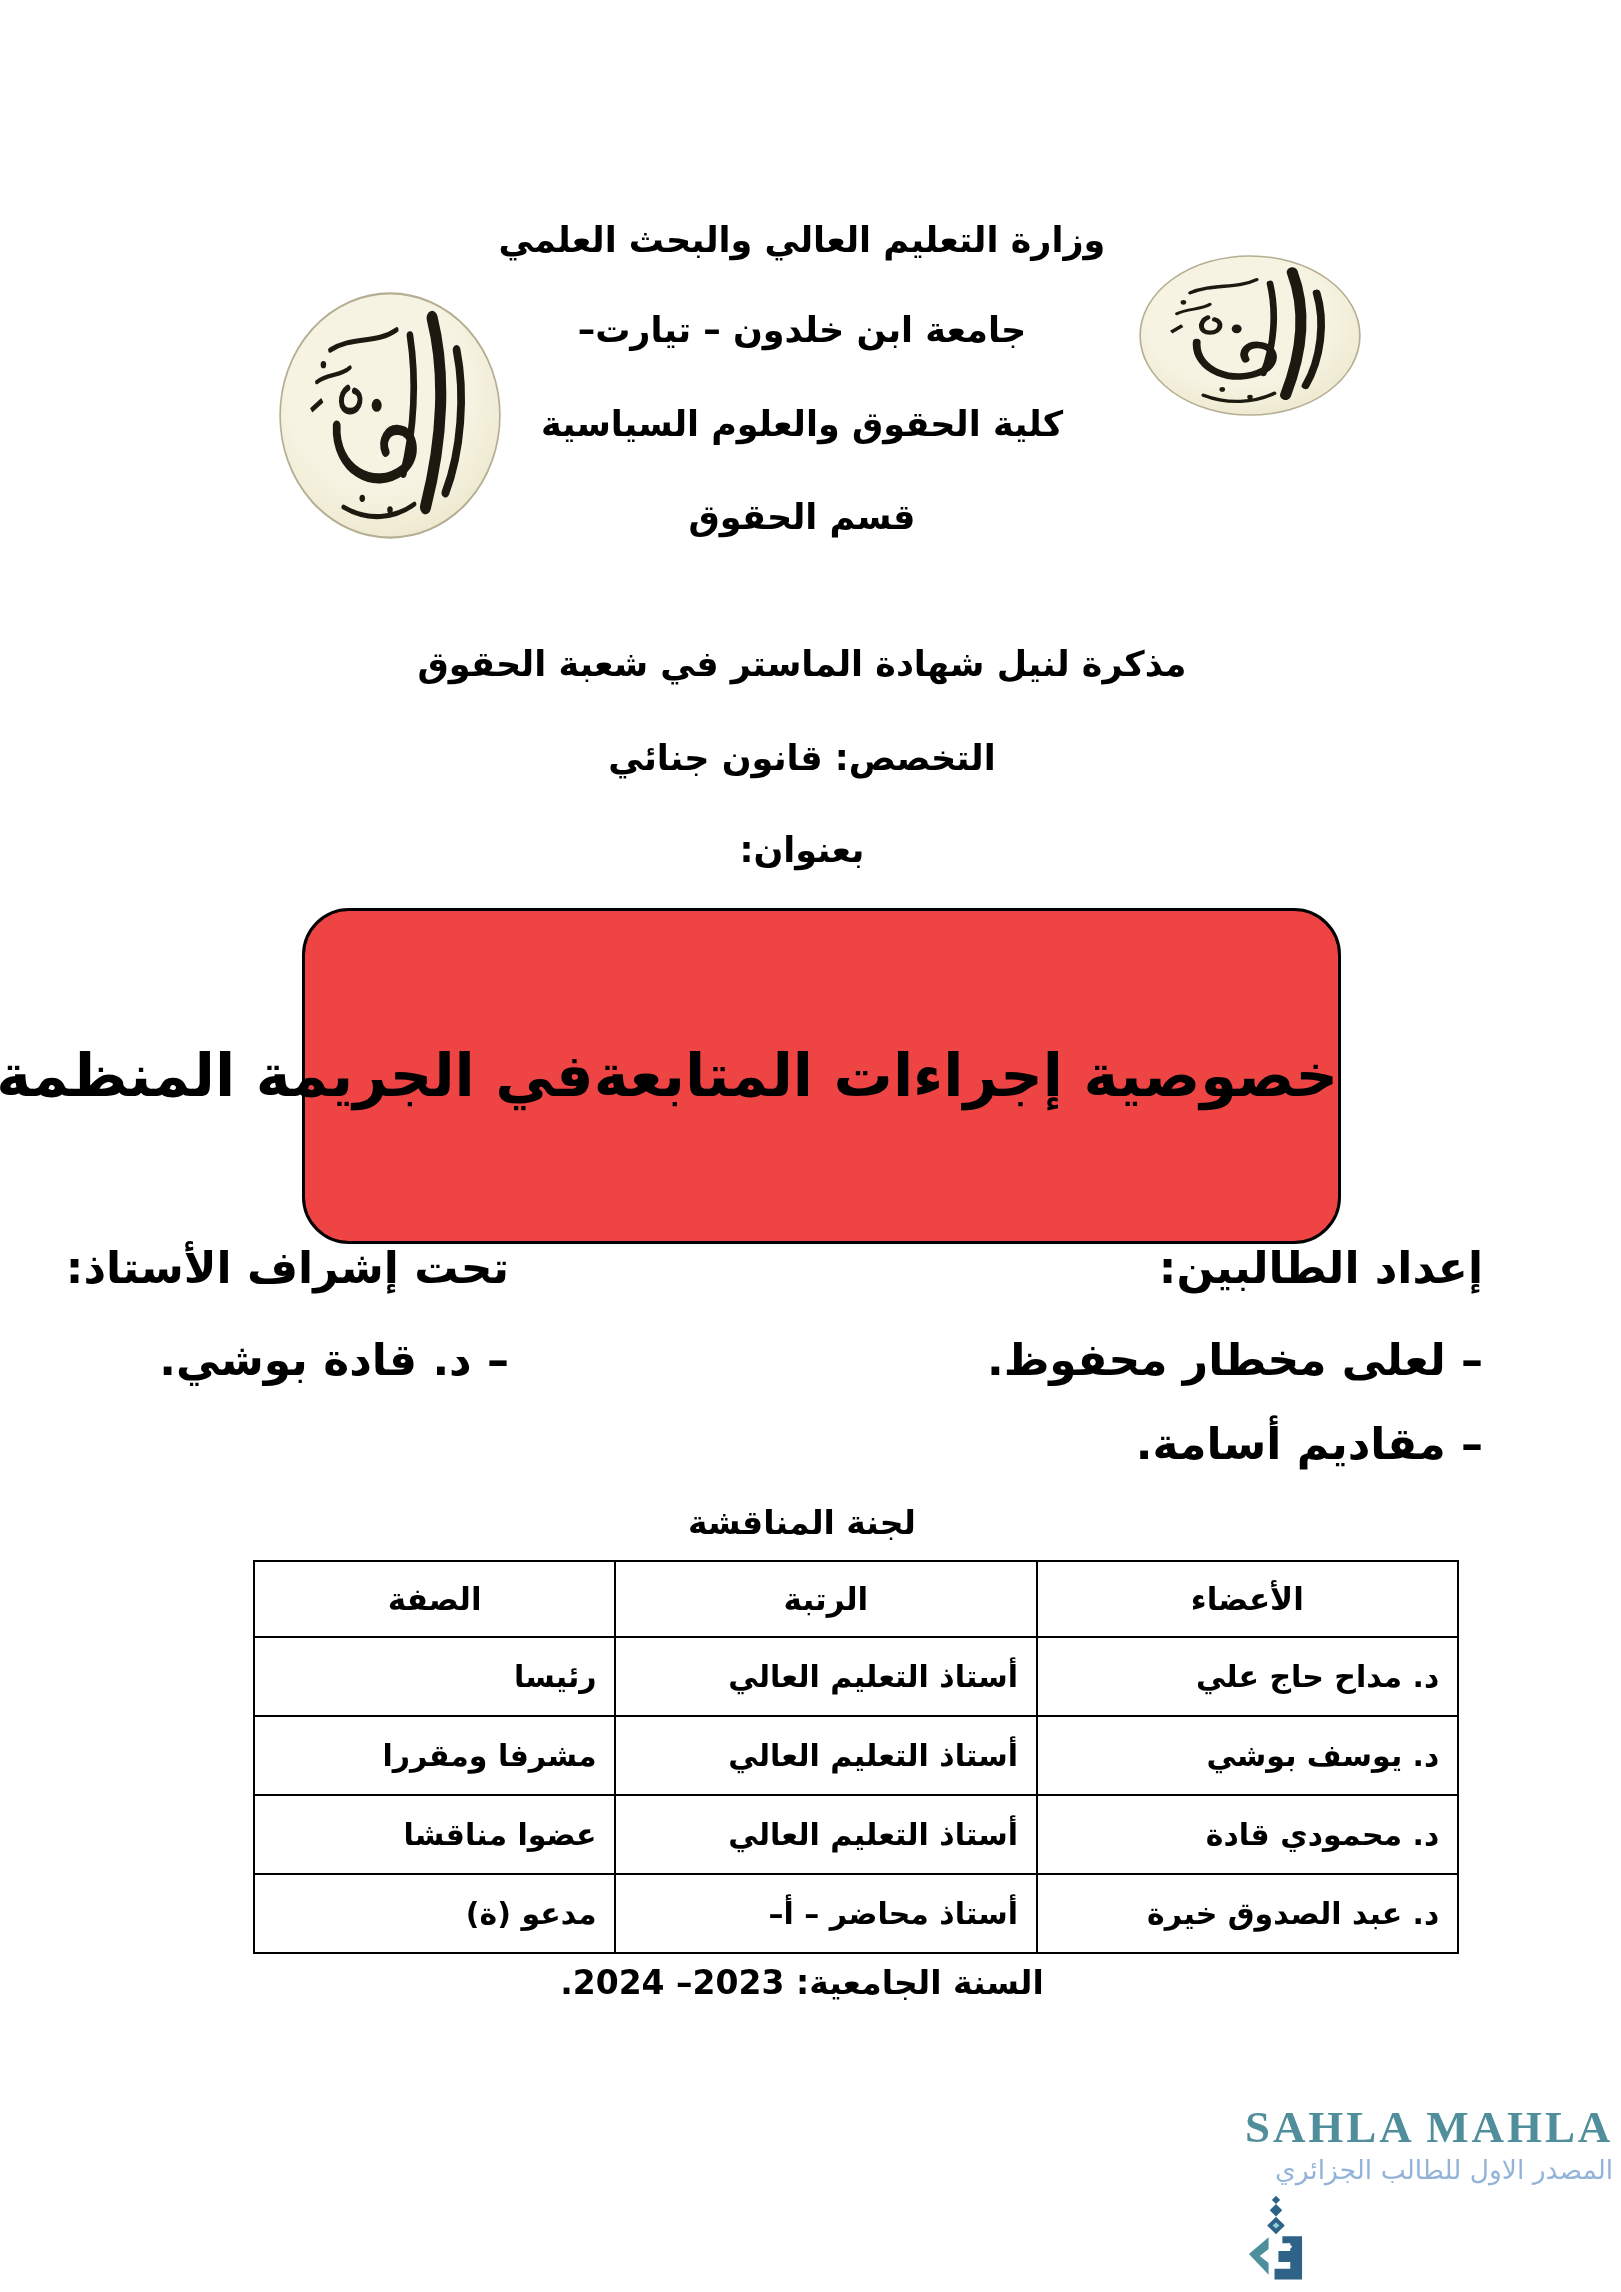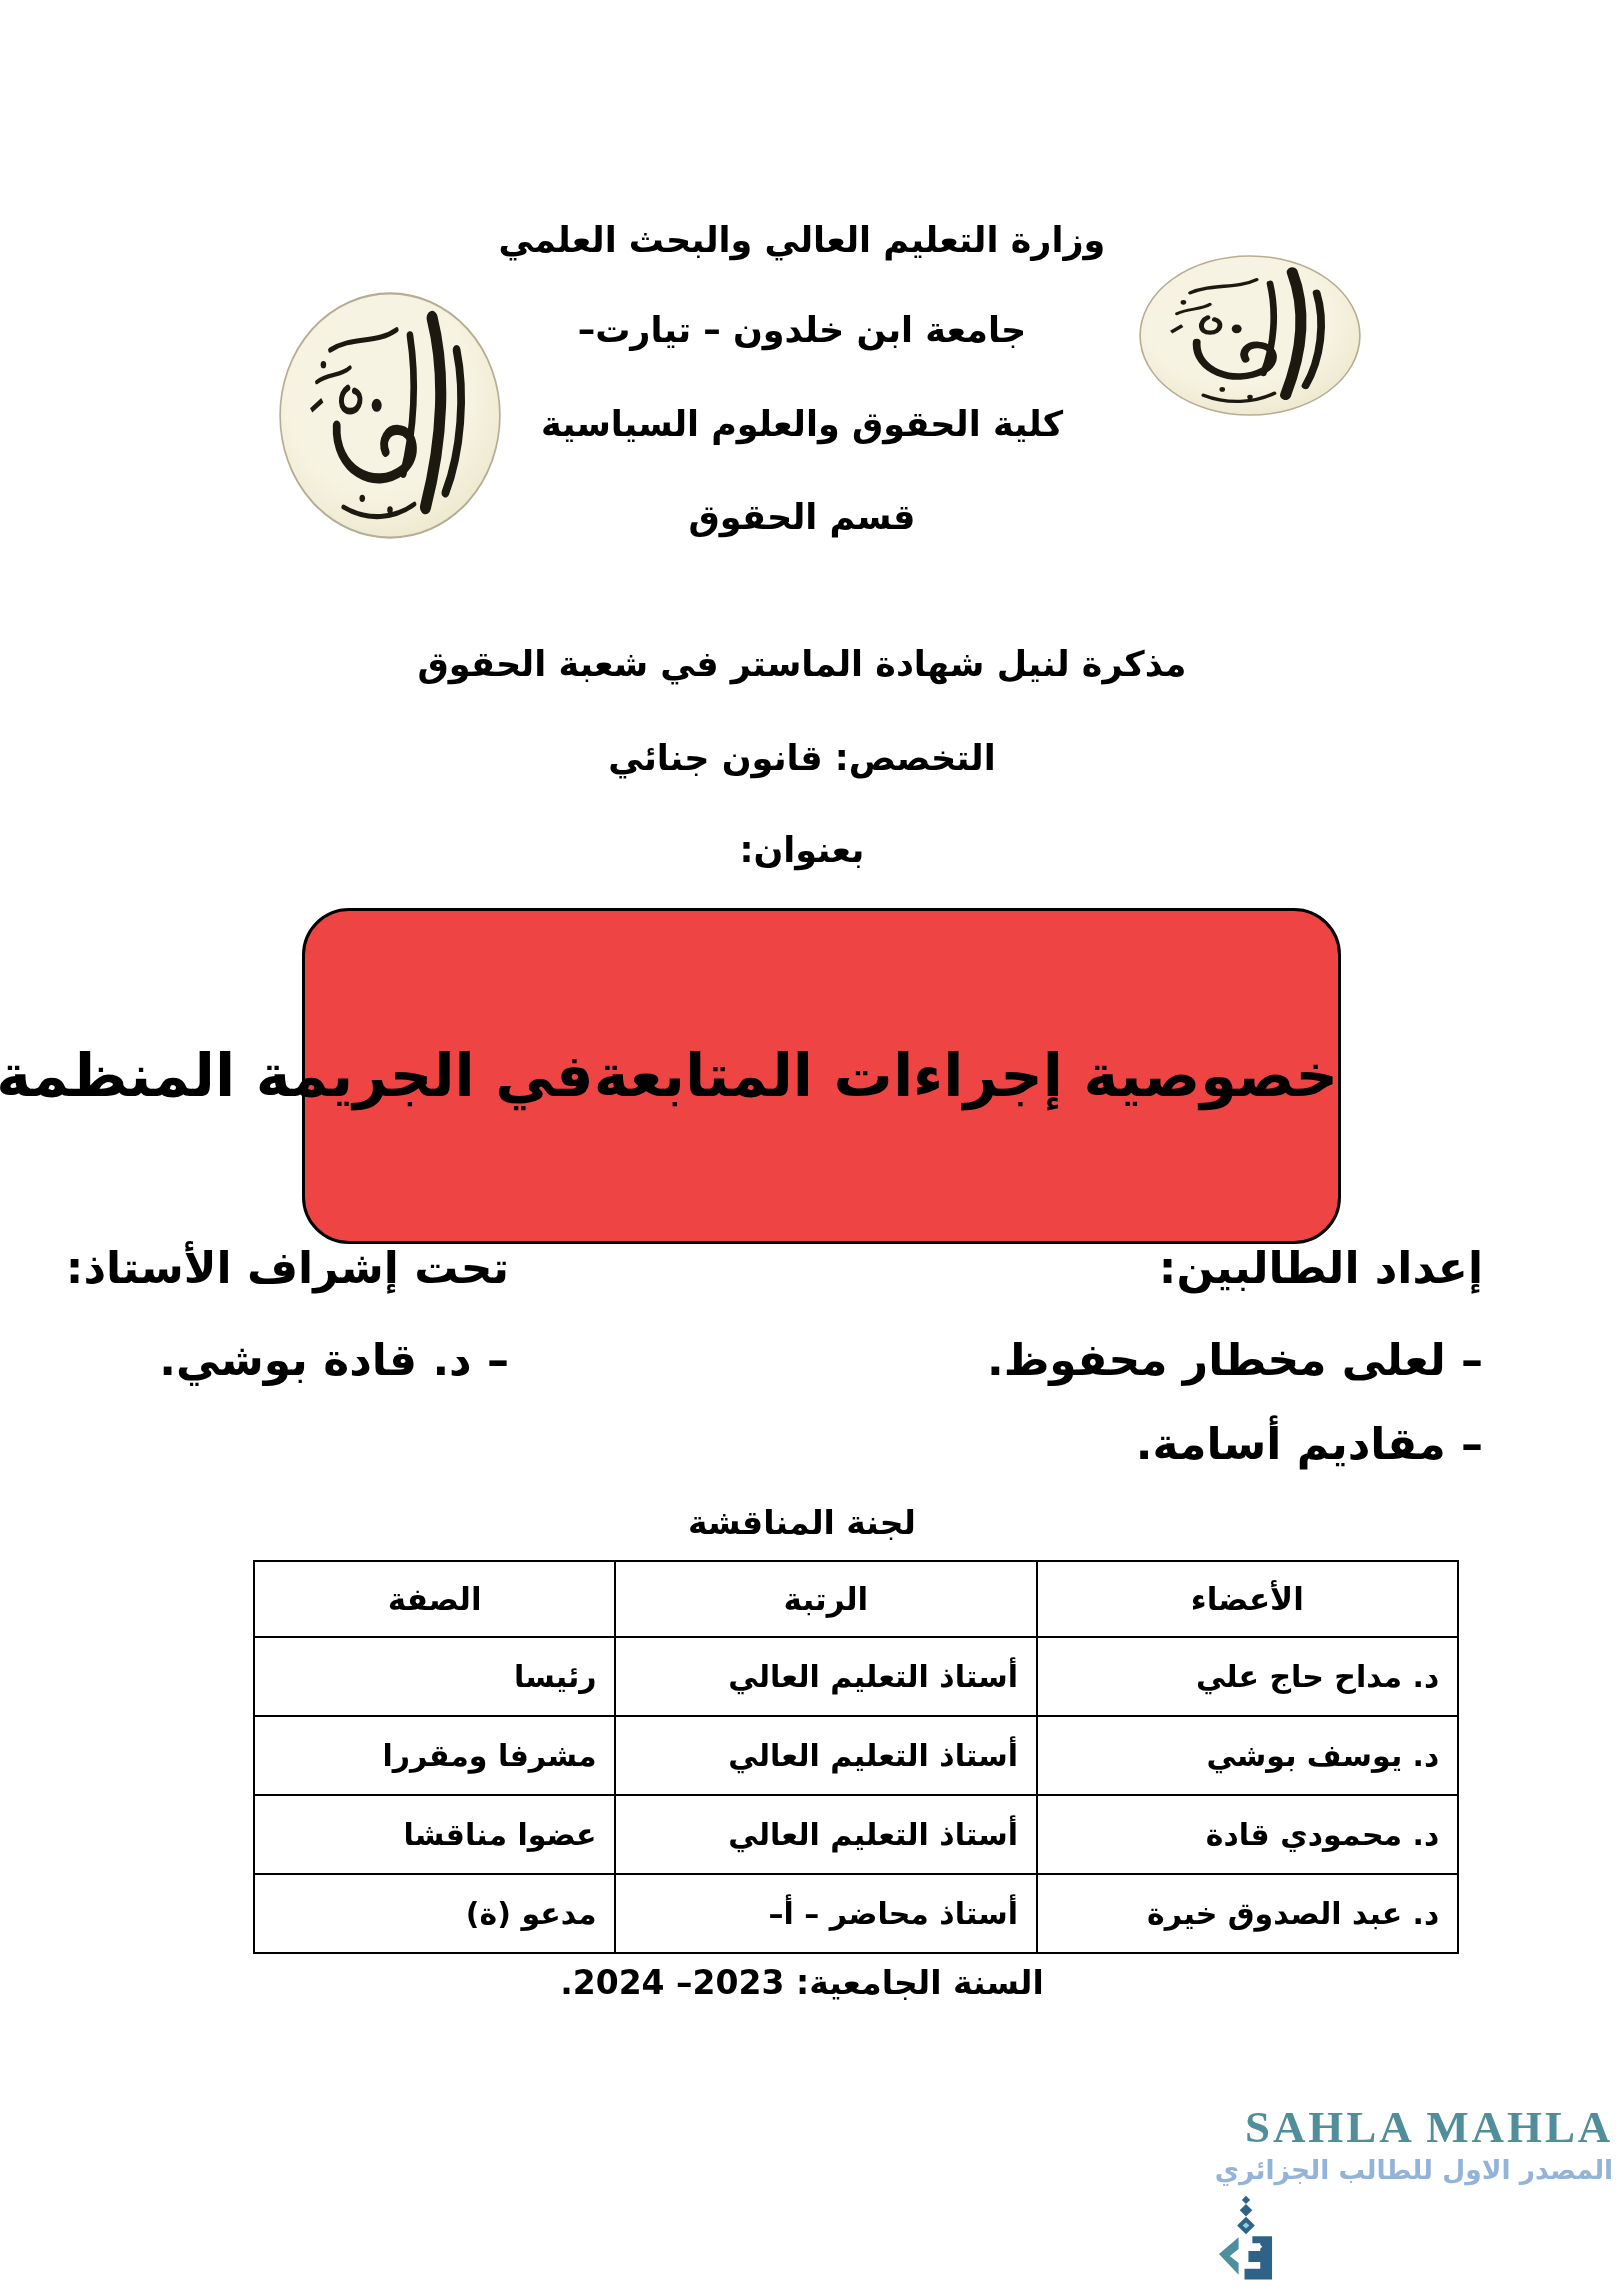--- a/index.html
+++ b/index.html
@@ -92,21 +92,21 @@
     font-size: 45px;
     font-weight: bold;
     letter-spacing: 2.9px;
     line-height: 1.0;
     white-space: nowrap;
   }
   .wm-tagline {
     direction: rtl;
     font-family: "DejaVu Sans", sans-serif;
     font-size: 26.5px;
-    font-weight: bold;
+    font-weight: normal;
     margin-top: 3.9px;
     letter-spacing: 2px;
     white-space: nowrap;
   }
   .wm-icon { width: 61px; height: 98px; flex: 0 0 auto; }
 </style>
 </head>
 <body>
 
 <div class="page">

